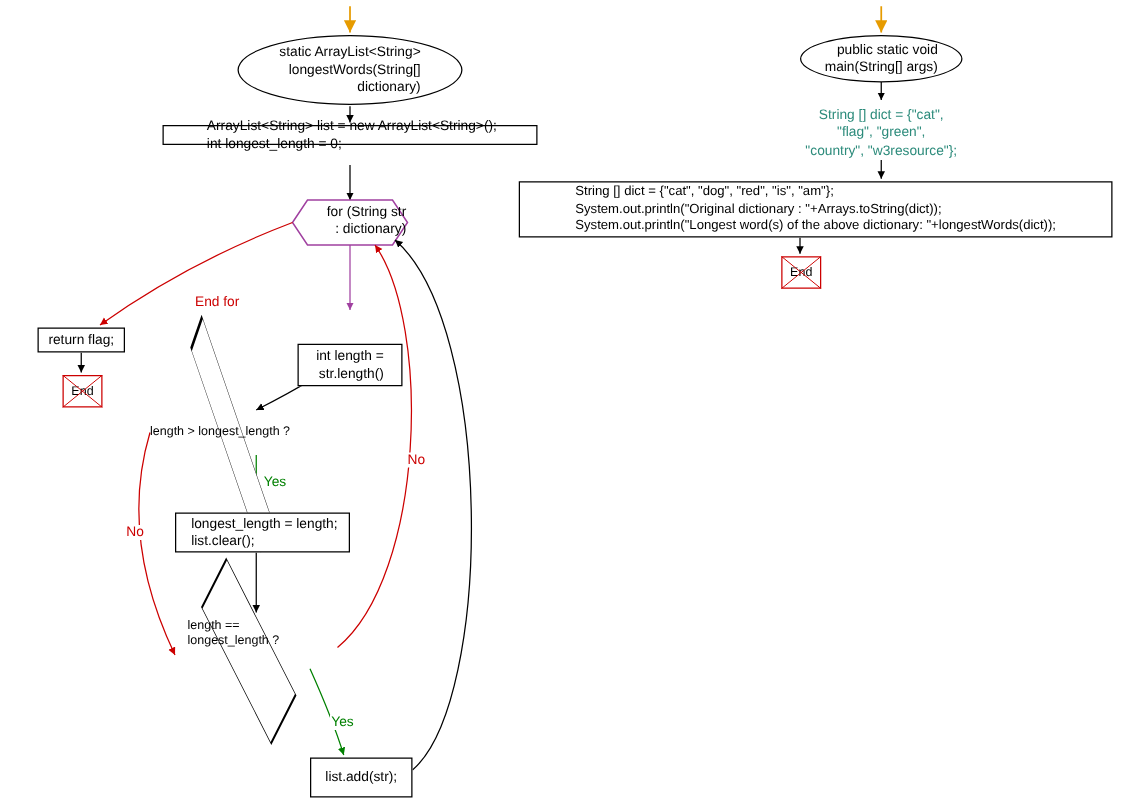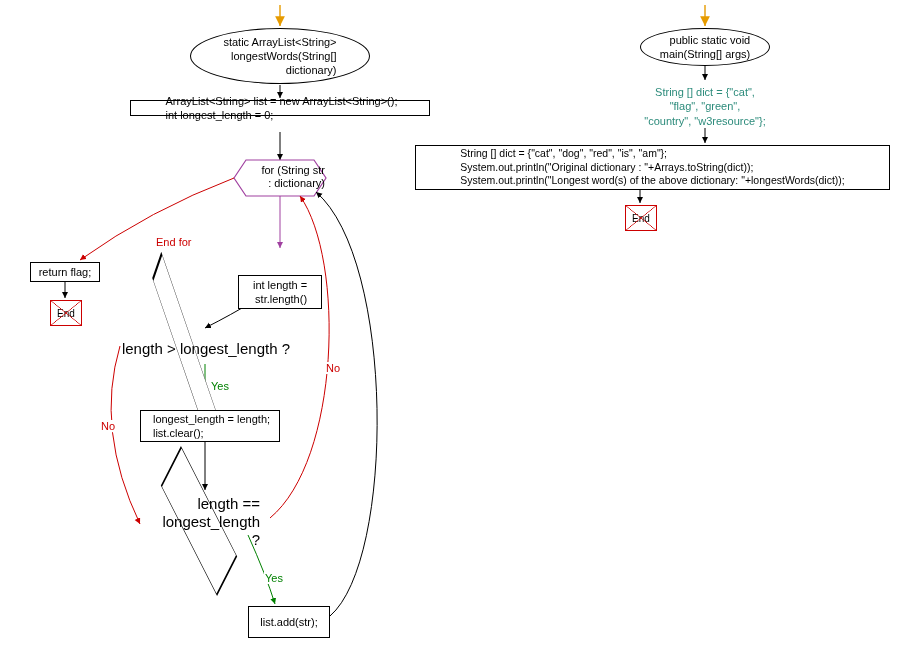--- a/index.html
+++ b/index.html
@@ -75,22 +75,22 @@
     line-height: 1.2;
   }
   .diamond {
     position: absolute;
     background: #fff;
     border: 1px solid #000;
     transform: rotate(45deg);
   }
   .diamond-label {
     position: absolute;
-    text-align: right;
-    font-size: 15px;
+    text-align: left;
+    font-size: 10px;
     line-height: 1.2;
   }
 </style>
 </head>
 <body>
 
 <svg>
   <defs>
     <marker id="arr-black" markerWidth="8" markerHeight="8" refX="6" refY="3" orient="auto">
       <path d="M0,0 L6,3 L0,6 Z" fill="#000"></path>

